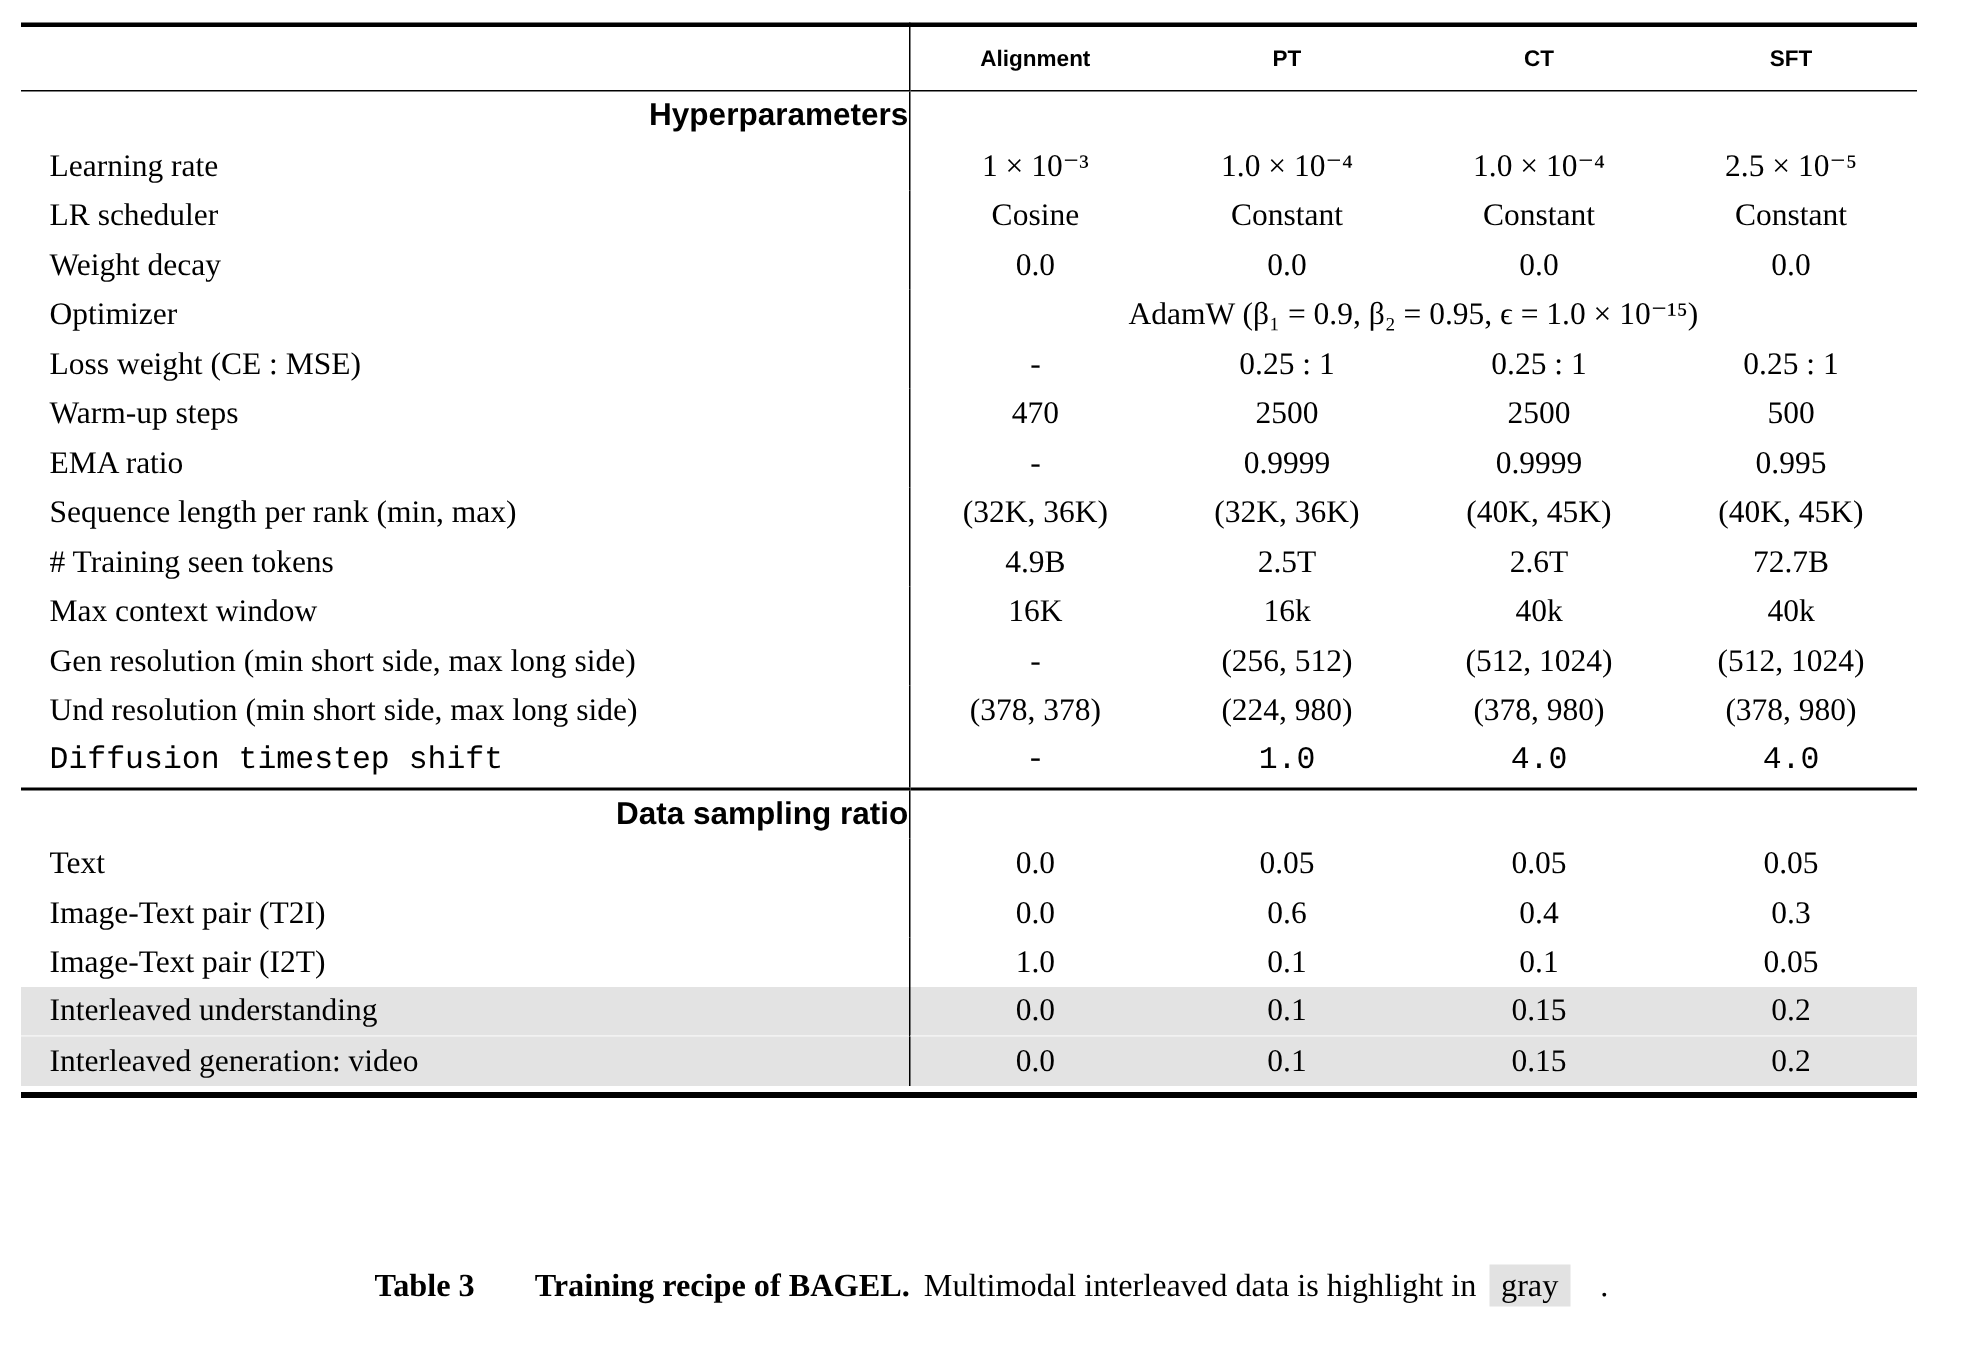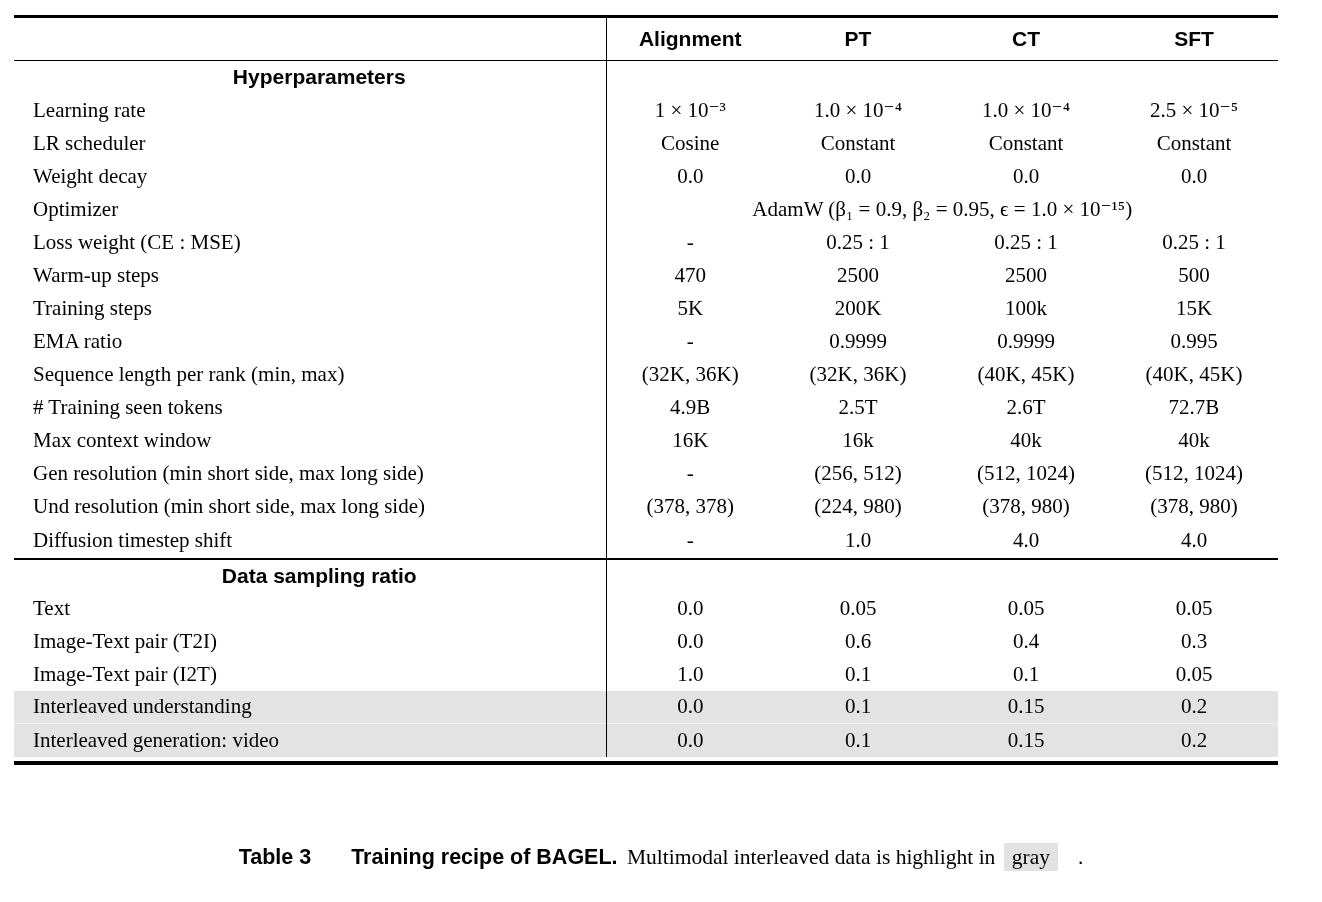--- a/index.html
+++ b/index.html
@@ -25,59 +25,59 @@
   }
   col.c-label { width: 592px; }
   col.c-val   { width: 168px; }
   th, td { padding: 0; margin: 0; }
   thead th {
     height: 44px;
     vertical-align: middle;
     border-bottom: 1.5px solid #000;
     font-family: "Liberation Sans", sans-serif;
     font-weight: 700;
-    font-size: 21px;
+    font-size: 15px;
     text-align: center;
   }
   tbody td {
     height: 33px;
     font-size: 21px;
     vertical-align: middle;
     white-space: nowrap;
   }
   .lbl { text-align: left; padding-left: 19px; }
   .val { text-align: center; }
   .vl  { border-left: 1.5px solid #000; }   
   .section-title {
     font-family: "Liberation Sans", sans-serif;
     font-weight: 700;
     font-size: 21px;
     padding-left: 19px;
-    text-align: center;
+    text-align: right;
   }
   tr.sec-rule td { border-top: 2px solid #000; }   
   tr.hl td { background: #e3e3e3; }
   tr.hl + tr.hl td { border-top: 1.5px solid #f2f2f2; }
-  tr.pad-last td { height: 36px; }
+  tr.pad-last td { height: 36px; font-family: Liberation Mono, monospace; }
   .rule-gap { height: 4px; }                        
   .double-rule {
     height: 3px;
     border-top: 2.5px solid #000;
     border-bottom: 2.5px solid #000;
   }
   .caption {
     position: absolute;
     top: 845px;
     left: 0; width: 1322px;
     text-align: center;
     font-size: 21.5px;
     white-space: nowrap;
   }
   .cap-bold {
-    font-family: Liberation Sans, sans-serif;
+    font-family: Liberation Serif, serif;
     font-weight: 700;
   }
   .cap-tag { margin-right: 12px; }
   .cap-title { margin-right: 4px; margin-left: 28px; }
   .gray-chip {
     background: #e2e2e2;
     padding: 2px 8px;
     margin-left: 3px;
     margin-right: 20px;
   }
@@ -142,27 +142,20 @@
         <td class="val">0.25 : 1</td>
       </tr>
       <tr>
         <td class="lbl">Warm-up steps</td>
         <td class="val vl">470</td>
         <td class="val">2500</td>
         <td class="val">2500</td>
         <td class="val">500</td>
       </tr>
       <tr>
-        <td class="lbl">Training steps</td>
-        <td class="val vl">5K</td>
-        <td class="val">200K</td>
-        <td class="val">100k</td>
-        <td class="val">15K</td>
-      </tr>
-      <tr>
         <td class="lbl">EMA ratio</td>
         <td class="val vl">-</td>
         <td class="val">0.9999</td>
         <td class="val">0.9999</td>
         <td class="val">0.995</td>
       </tr>
       <tr>
         <td class="lbl">Sequence length per rank (min, max)</td>
         <td class="val vl">(32K, 36K)</td>
         <td class="val">(32K, 36K)</td>

